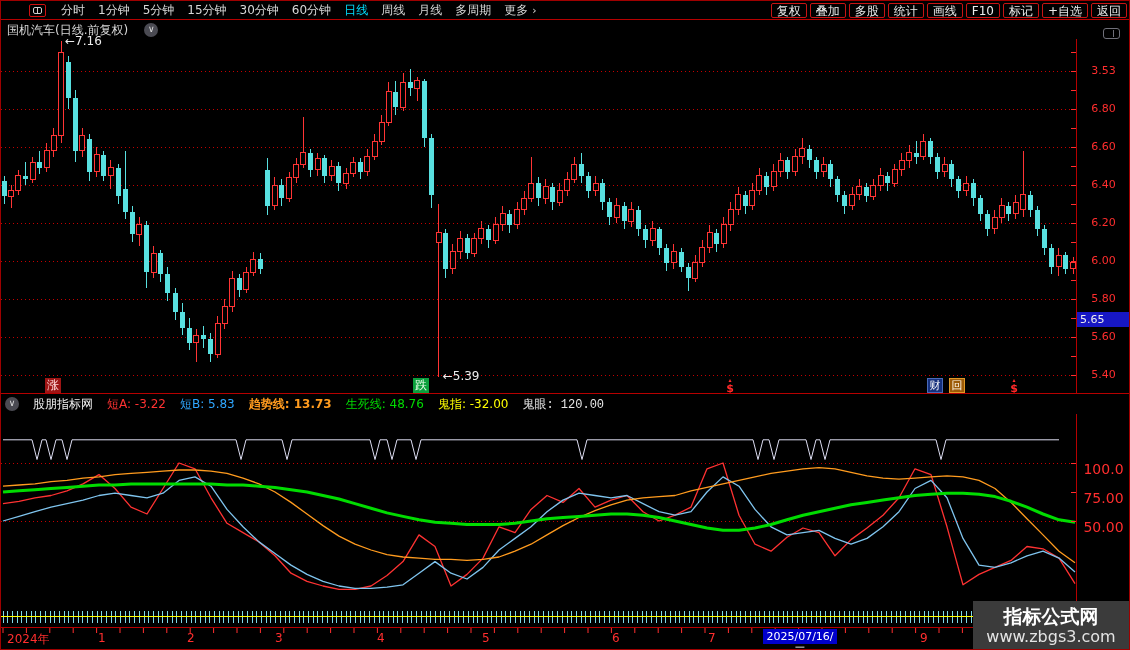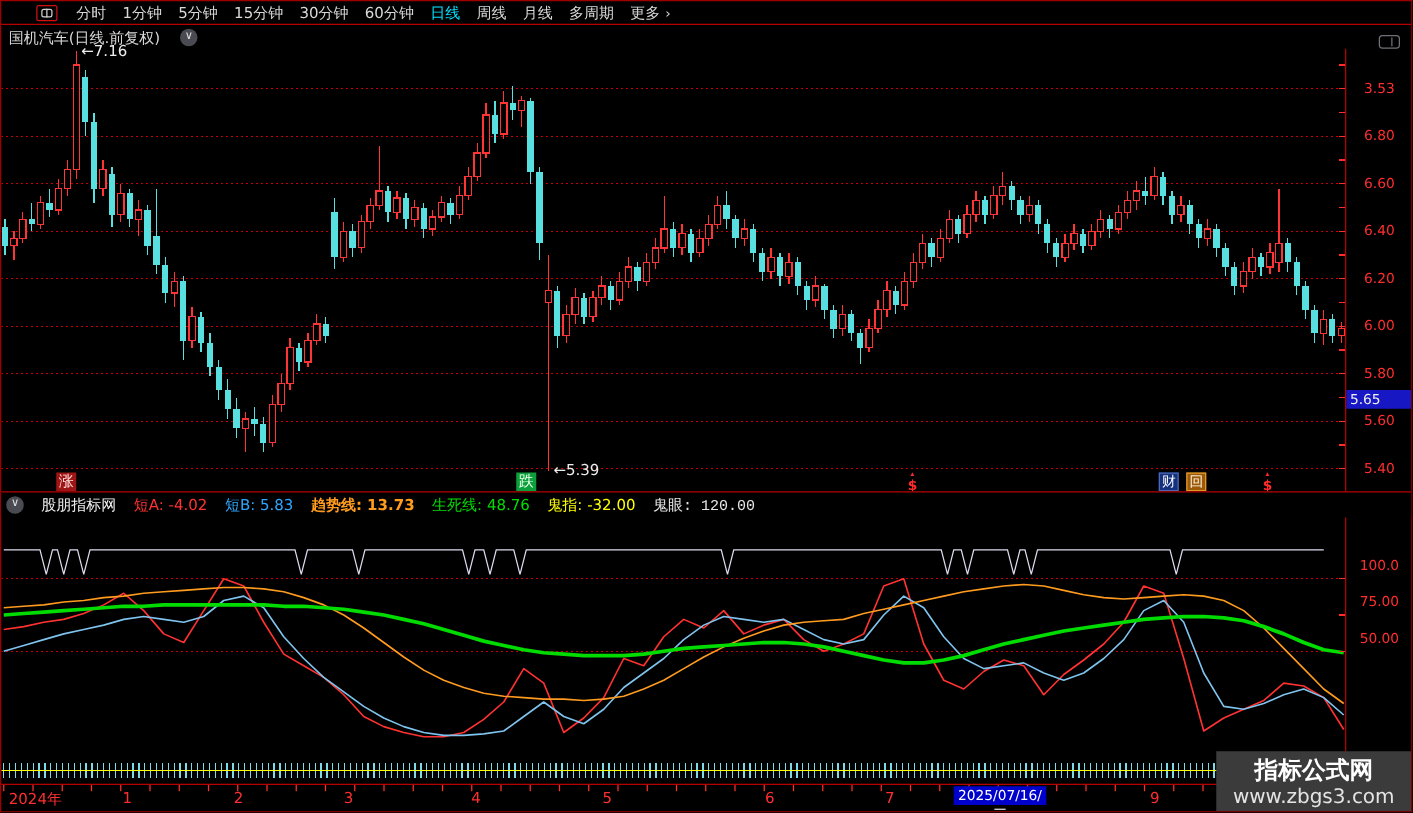--- a/index.html
+++ b/index.html
@@ -23,21 +23,21 @@
     color:#d8d8d8;font-size:12px;z-index:4;}
   .circle-chevron{display:inline-block;width:14px;height:14px;border-radius:50%;background:#4a4a52;color:#e0e0e0;
     font-size:9px;line-height:13px;text-align:center;}
   
   svg{position:absolute;left:0;display:block;}
   #mainChart{top:38px;}
   #indChart{top:413px;}
   .v-sep{position:absolute;left:1075px;top:38px;width:1px;height:604px;background:#b60000;}
   
   .price-axis{position:absolute;left:1076px;top:38px;width:53px;height:354px;font-size:11px;color:#ff2e2e;}
-  .ind-axis{position:absolute;left:1076px;top:403px;width:53px;height:213px;font-size:11px;color:#ff2e2e;}
+  .ind-axis{position:absolute;left:1076px;top:418px;width:53px;height:213px;font-size:14px;color:#ff2e2e;}
   .ax-label{position:absolute;left:0;width:100%;text-align:center;}
   .price-tag{position:absolute;left:0px;top:273px;width:52px;height:15px;background:#1717c4;color:#efefef;
     font-size:11px;line-height:15px;padding-left:3px;}
   
   .mark-box{position:absolute;width:16px;height:15px;font-size:12px;line-height:15px;text-align:center;z-index:3;}
   .rise-box{left:44px;top:377px;background:#9e1515;color:#ffd9d9;}
   .fall-box{left:412px;top:377px;background:#0ba03c;color:#eaffea;}
   .cai-box{left:926px;top:377px;background:#15307d;border:1px solid #4a6ab8;color:#fff;font-size:11px;line-height:13px;}
   .hui-box{left:948px;top:377px;background:#9c5a08;border:1px solid #e09a28;color:#fff6e8;font-size:11px;line-height:13px;}
   .dollar-marker{position:absolute;top:377px;color:#ff2a2a;font-size:11px;font-weight:bold;text-align:center;width:10px;z-index:3;}
@@ -80,20 +80,31 @@
           <span class="tb-item">30分钟</span>
           <span class="tb-item">60分钟</span>
           <span class="tb-item active">日线</span>
           <span class="tb-item">周线</span>
           <span class="tb-item">月线</span>
           <span class="tb-item">多周期</span>
           <span class="tb-item">更多</span>
         </span>
       <span class="more-chevron">›</span>
     </div>
+    <div class="tb-right">
+        <span class="tb-btn">复权</span>
+        <span class="tb-btn">叠加</span>
+        <span class="tb-btn">多股</span>
+        <span class="tb-btn">统计</span>
+        <span class="tb-btn">画线</span>
+        <span class="tb-btn">F10</span>
+        <span class="tb-btn">标记</span>
+        <span class="tb-btn">+自选</span>
+        <span class="tb-btn">返回</span>
+      </div>
   </div>
 
   <div class="title-row">
     <span>国机汽车(日线.前复权)</span>
     <span class="circle-chevron">∨</span>
   </div>
   <span class="mini-icon"></span>
 
   <svg id="mainChart" width="1076" height="354" shape-rendering="crispEdges">
       <line x1="0" y1="32" x2="1075" y2="32" stroke="#c40000" stroke-width="1" stroke-dasharray="1,3"></line>
@@ -447,21 +458,21 @@
       <span class="ax-label" style="top: 253px;">5.80</span>
       <span class="ax-label" style="top: 291px;">5.60</span>
       <span class="ax-label" style="top: 329px;">5.40</span>
     </div>
   <div class="v-sep"></div>
 
   <div class="ind-header">
     <span class="circle-chevron">∨</span>
     <span class="ind-name">股朋指标网</span>
     <span id="indStats" style="display:flex;gap:14px;">
-        <span class="stat" style="color: rgb(255, 50, 50);">短A: -4.02</span>
+        <span class="stat" style="color: rgb(255, 50, 50);">短A: -3.22</span>
         <span class="stat" style="color: rgb(47, 167, 255);">短B: 5.83</span>
         <span class="stat" style="color: rgb(255, 155, 30); font-weight: bold;">趋势线: 13.73</span>
         <span class="stat" style="color: rgb(0, 220, 0);">生死线: 48.76</span>
         <span class="stat" style="color: rgb(255, 255, 0);">鬼指: -32.00</span>
         <span class="stat" style="color: rgb(230, 230, 230); font-family: Liberation Mono, monospace;">鬼眼: 120.00</span>
       </span>
   </div>
 
   <svg id="indChart" width="1076" height="213" shape-rendering="crispEdges">
       <line x1="0" y1="49" x2="1075" y2="49" stroke="#c40000" stroke-width="1" stroke-dasharray="1,3"></line>

